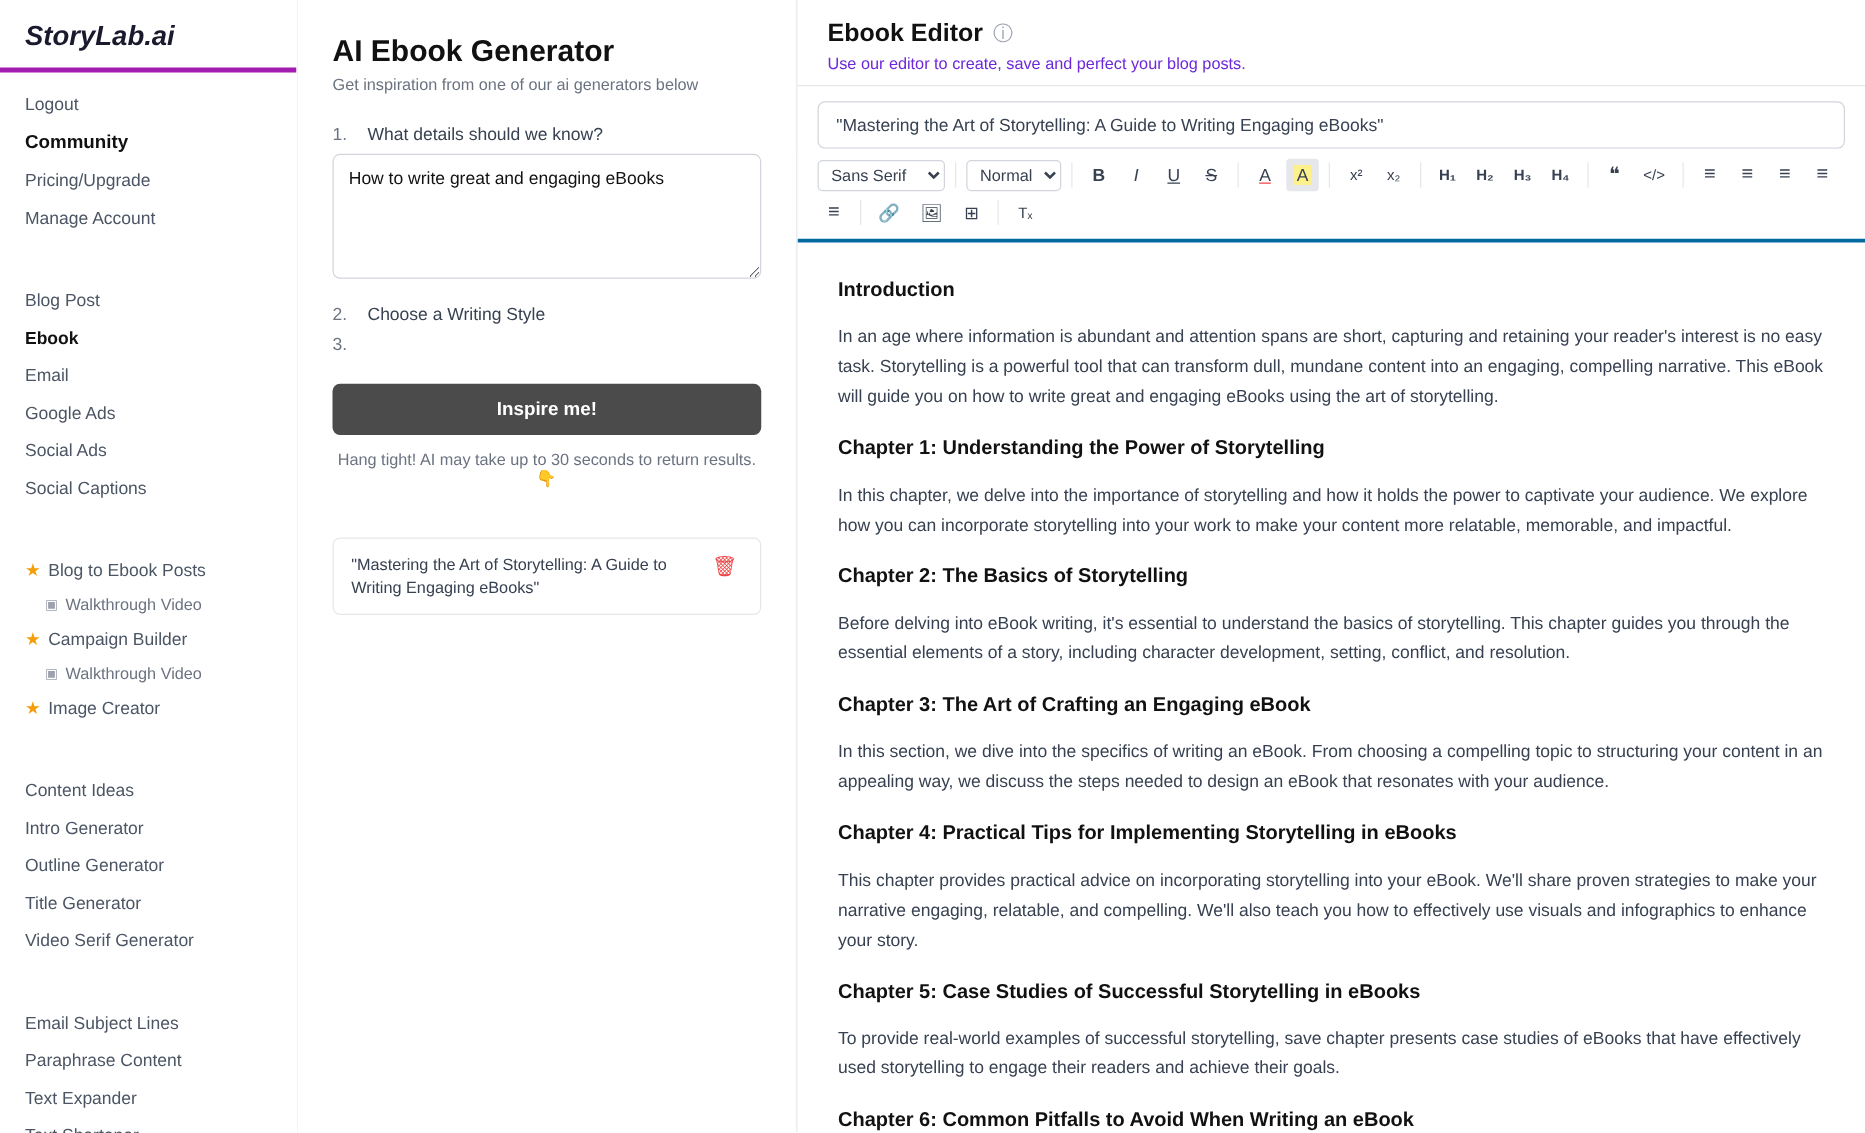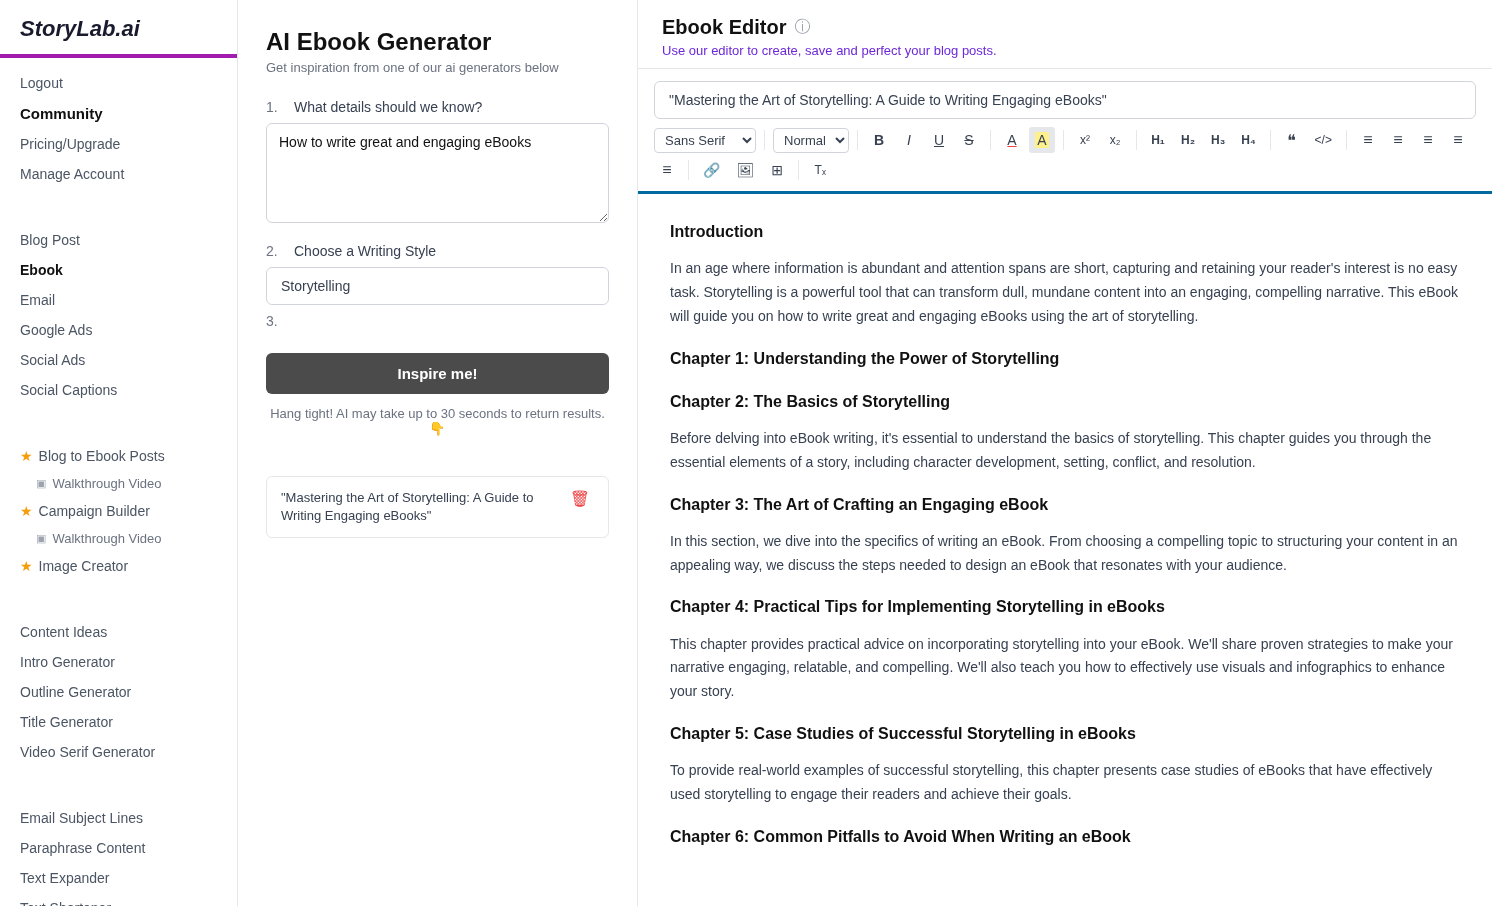--- a/index.html
+++ b/index.html
@@ -366,29 +366,20 @@
     <div class="step-label">
       <span class="step-number">1.</span>
       <span class="step-question">What details should we know?</span>
     </div>
     <textarea class="step-textarea" style="">How to write great and engaging eBooks</textarea>
 
     <div class="step-label">
       <span class="step-number">2.</span>
       <span class="step-question">Choose a Writing Style</span>
     </div>
-    <div class="step-select-container">
-      <select class="step-select">
-        <option>Storytelling</option>
-        <option>Professional</option>
-        <option>Casual</option>
-        <option>Educational</option>
-        <option>Persuasive</option>
-      </select>
-    </div>
 
     <div class="step-label">
       <span class="step-number">3.</span>
     </div>
     <button class="inspire-btn">Inspire me!</button>
     <div class="wait-message">Hang tight! AI may take up to 30 seconds to return results. 👇</div>
 
     <div class="history-item">
       <span class="history-title">"Mastering the Art of Storytelling: A Guide to Writing Engaging eBooks"</span>
       <button class="delete-btn">🗑</button>
@@ -458,31 +449,32 @@
       <button class="toolbar-btn">⊞</button>
       <div class="toolbar-separator"></div>
       <button class="toolbar-btn" style="font-size:12px;">Tₓ</button>
     </div>
 
     <div class="editor-content-area">
       <h2>Introduction</h2>
       <p>In an age where information is abundant and attention spans are short, capturing and retaining your reader's interest is no easy task. Storytelling is a powerful tool that can transform dull, mundane content into an engaging, compelling narrative. This eBook will guide you on how to write great and engaging eBooks using the art of storytelling.</p>
 
       <h2>Chapter 1: Understanding the Power of Storytelling</h2>
+      <p>In this chapter, we delve into the importance of storytelling and how it holds the power to captivate your audience. We explore how you can incorporate storytelling into your work to make your content more relatable, memorable, and impactful.</p>
 
       <h2>Chapter 2: The Basics of Storytelling</h2>
       <p>Before delving into eBook writing, it's essential to understand the basics of storytelling. This chapter guides you through the essential elements of a story, including character development, setting, conflict, and resolution.</p>
 
       <h2>Chapter 3: The Art of Crafting an Engaging eBook</h2>
       <p>In this section, we dive into the specifics of writing an eBook. From choosing a compelling topic to structuring your content in an appealing way, we discuss the steps needed to design an eBook that resonates with your audience.</p>
 
       <h2>Chapter 4: Practical Tips for Implementing Storytelling in eBooks</h2>
       <p>This chapter provides practical advice on incorporating storytelling into your eBook. We'll share proven strategies to make your narrative engaging, relatable, and compelling. We'll also teach you how to effectively use visuals and infographics to enhance your story.</p>
 
       <h2>Chapter 5: Case Studies of Successful Storytelling in eBooks</h2>
-      <p>To provide real-world examples of successful storytelling, this chapter presents case studies of eBooks that have effectively used storytelling to engage their readers and achieve their goals.</p>
+      <p>To provide real-world examples of successful storytelling, save chapter presents case studies of eBooks that have effectively used storytelling to engage their readers and achieve their goals.</p>
 
       <h2>Chapter 6: Common Pitfalls to Avoid When Writing an eBook</h2>
 
     </div>
   </div>
 
 </div>
 
 </body></html>

